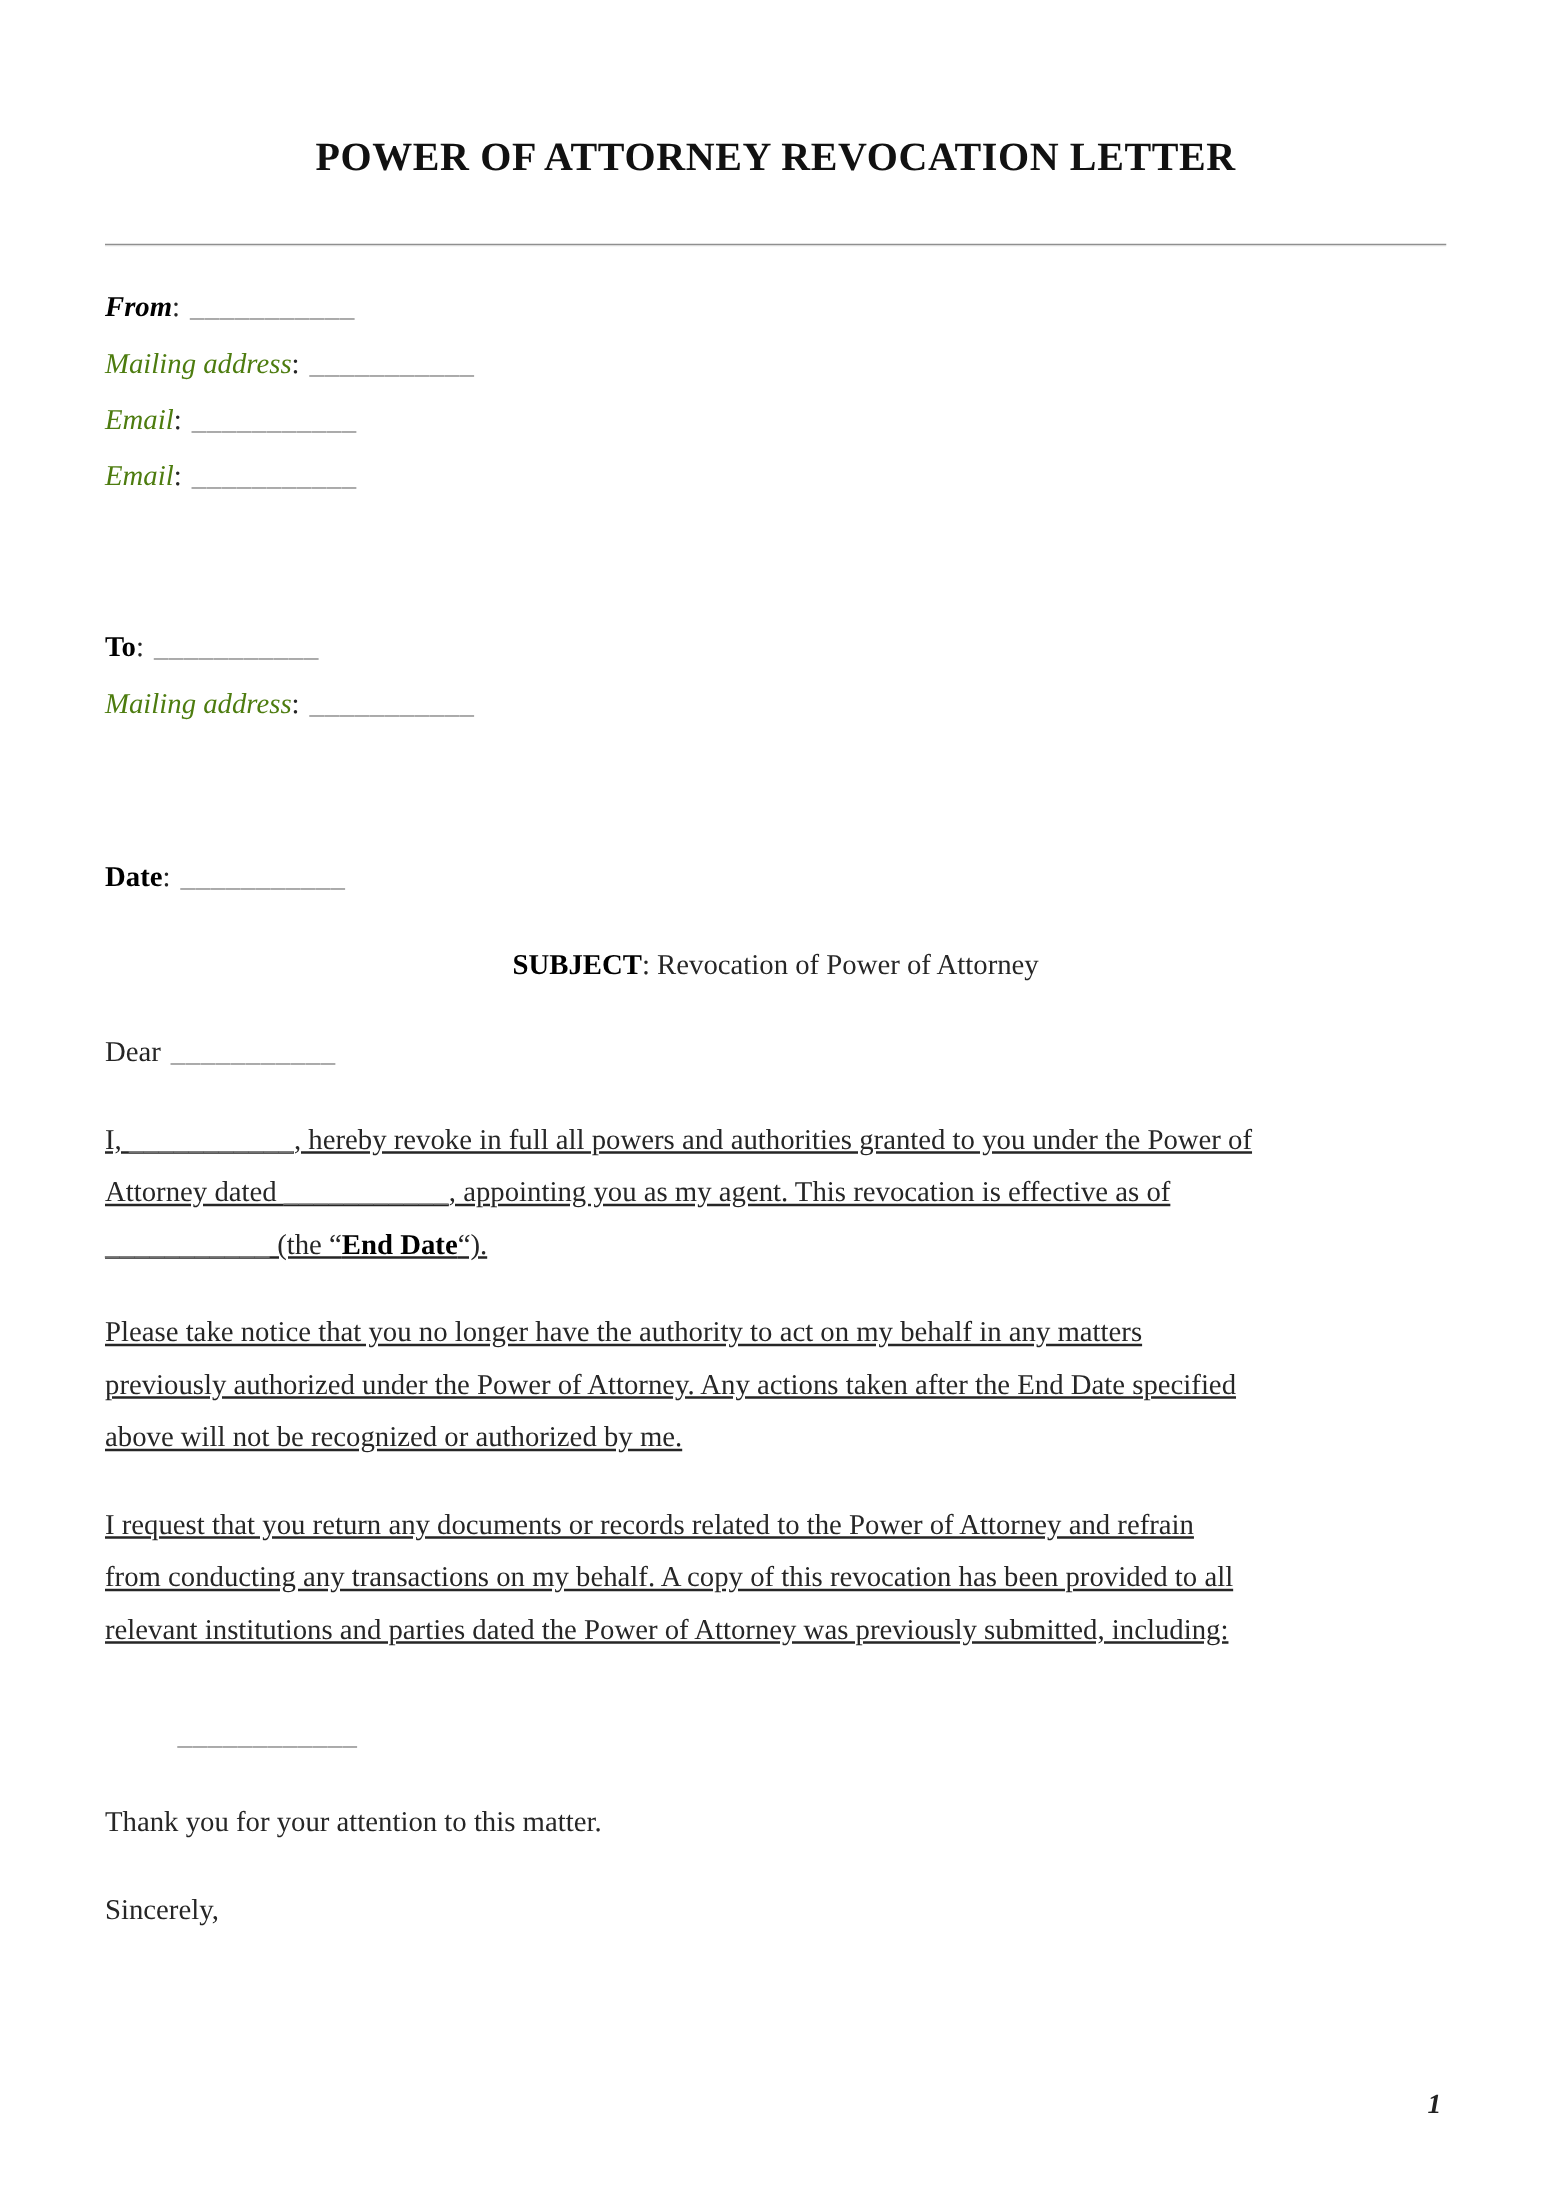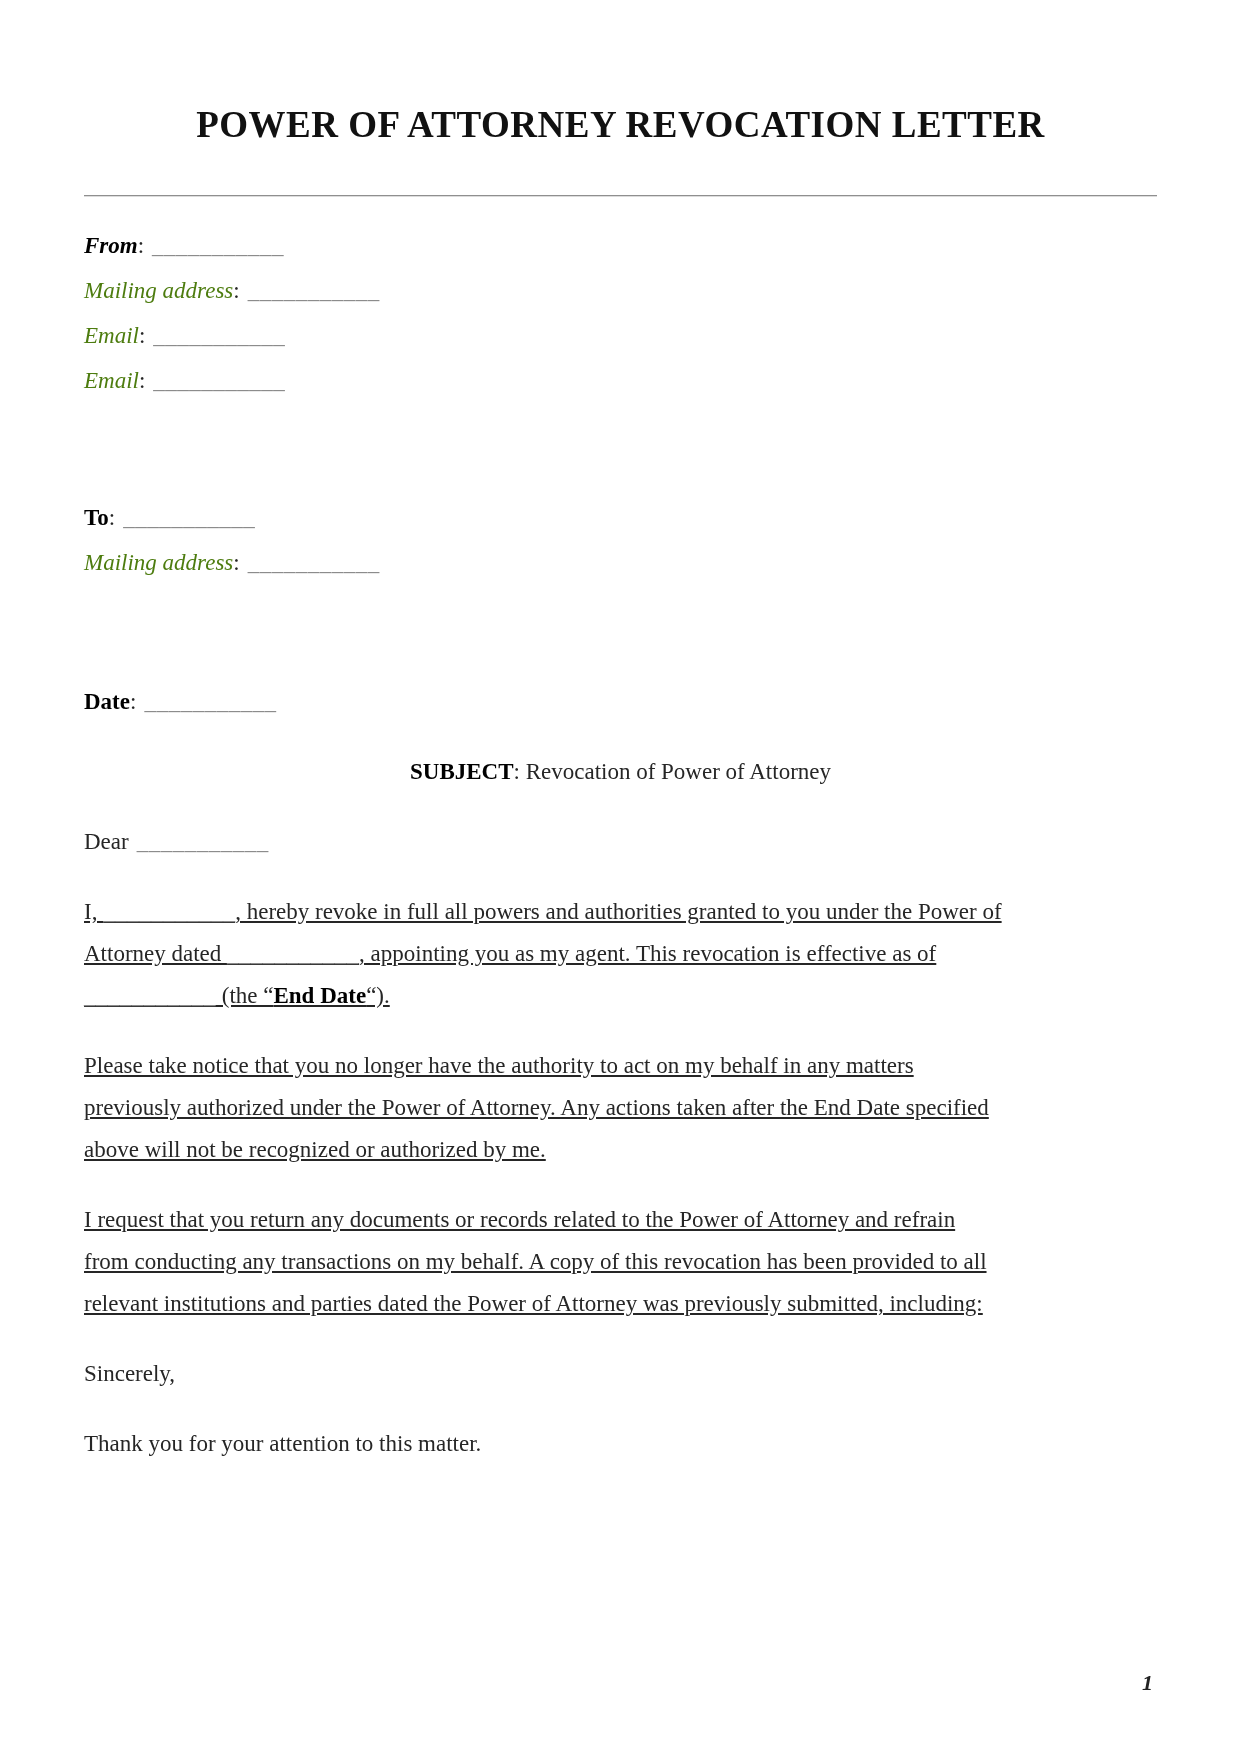--- a/index.html
+++ b/index.html
@@ -11,21 +11,21 @@
     padding:104px 84px 0 84px;
     background:#ffffff;
     font-family:"Liberation Serif","DejaVu Serif",serif;
     font-size:23px;
     color:#262626;
     overflow:hidden;
   }
   .title{
     margin:0;
     text-align:center;
-    font-size:37px;
+    font-size:32px;
     line-height:42px;
     font-weight:700;
     letter-spacing:.5px;
     color:#111111;
   }
   .rule{
     margin:49px 0 0 0;
     border:0;
     border-top:1px solid #8f8f8f;
     border-bottom:1px solid #dcdcdc;
@@ -94,20 +94,21 @@
     <div class="pline">previously authorized under the Power of Attorney. Any actions taken after the End Date specified</div>
     <div class="pline">above will not be recognized or authorized by me.</div>
   </div>
 
   <div class="para">
     <div class="pline">I request that you return any documents or records related to the Power of Attorney and refrain</div>
     <div class="pline">from conducting any transactions on my behalf. A copy of this revocation has been provided to all</div>
     <div class="pline">relevant institutions and parties dated the Power of Attorney was previously submitted, including:</div>
   </div>
 
+  <p class="list-blank-para"><span class="blank">____________</span></p>
+
+  <p>Thank you for your attention to this matter.</p>
 
   <p>Sincerely,</p>
-
-  <p>Thank you for your attention to this matter.</p>
 
   <div class="page-number">1</div>
 
 </div>
 
 </body></html>

